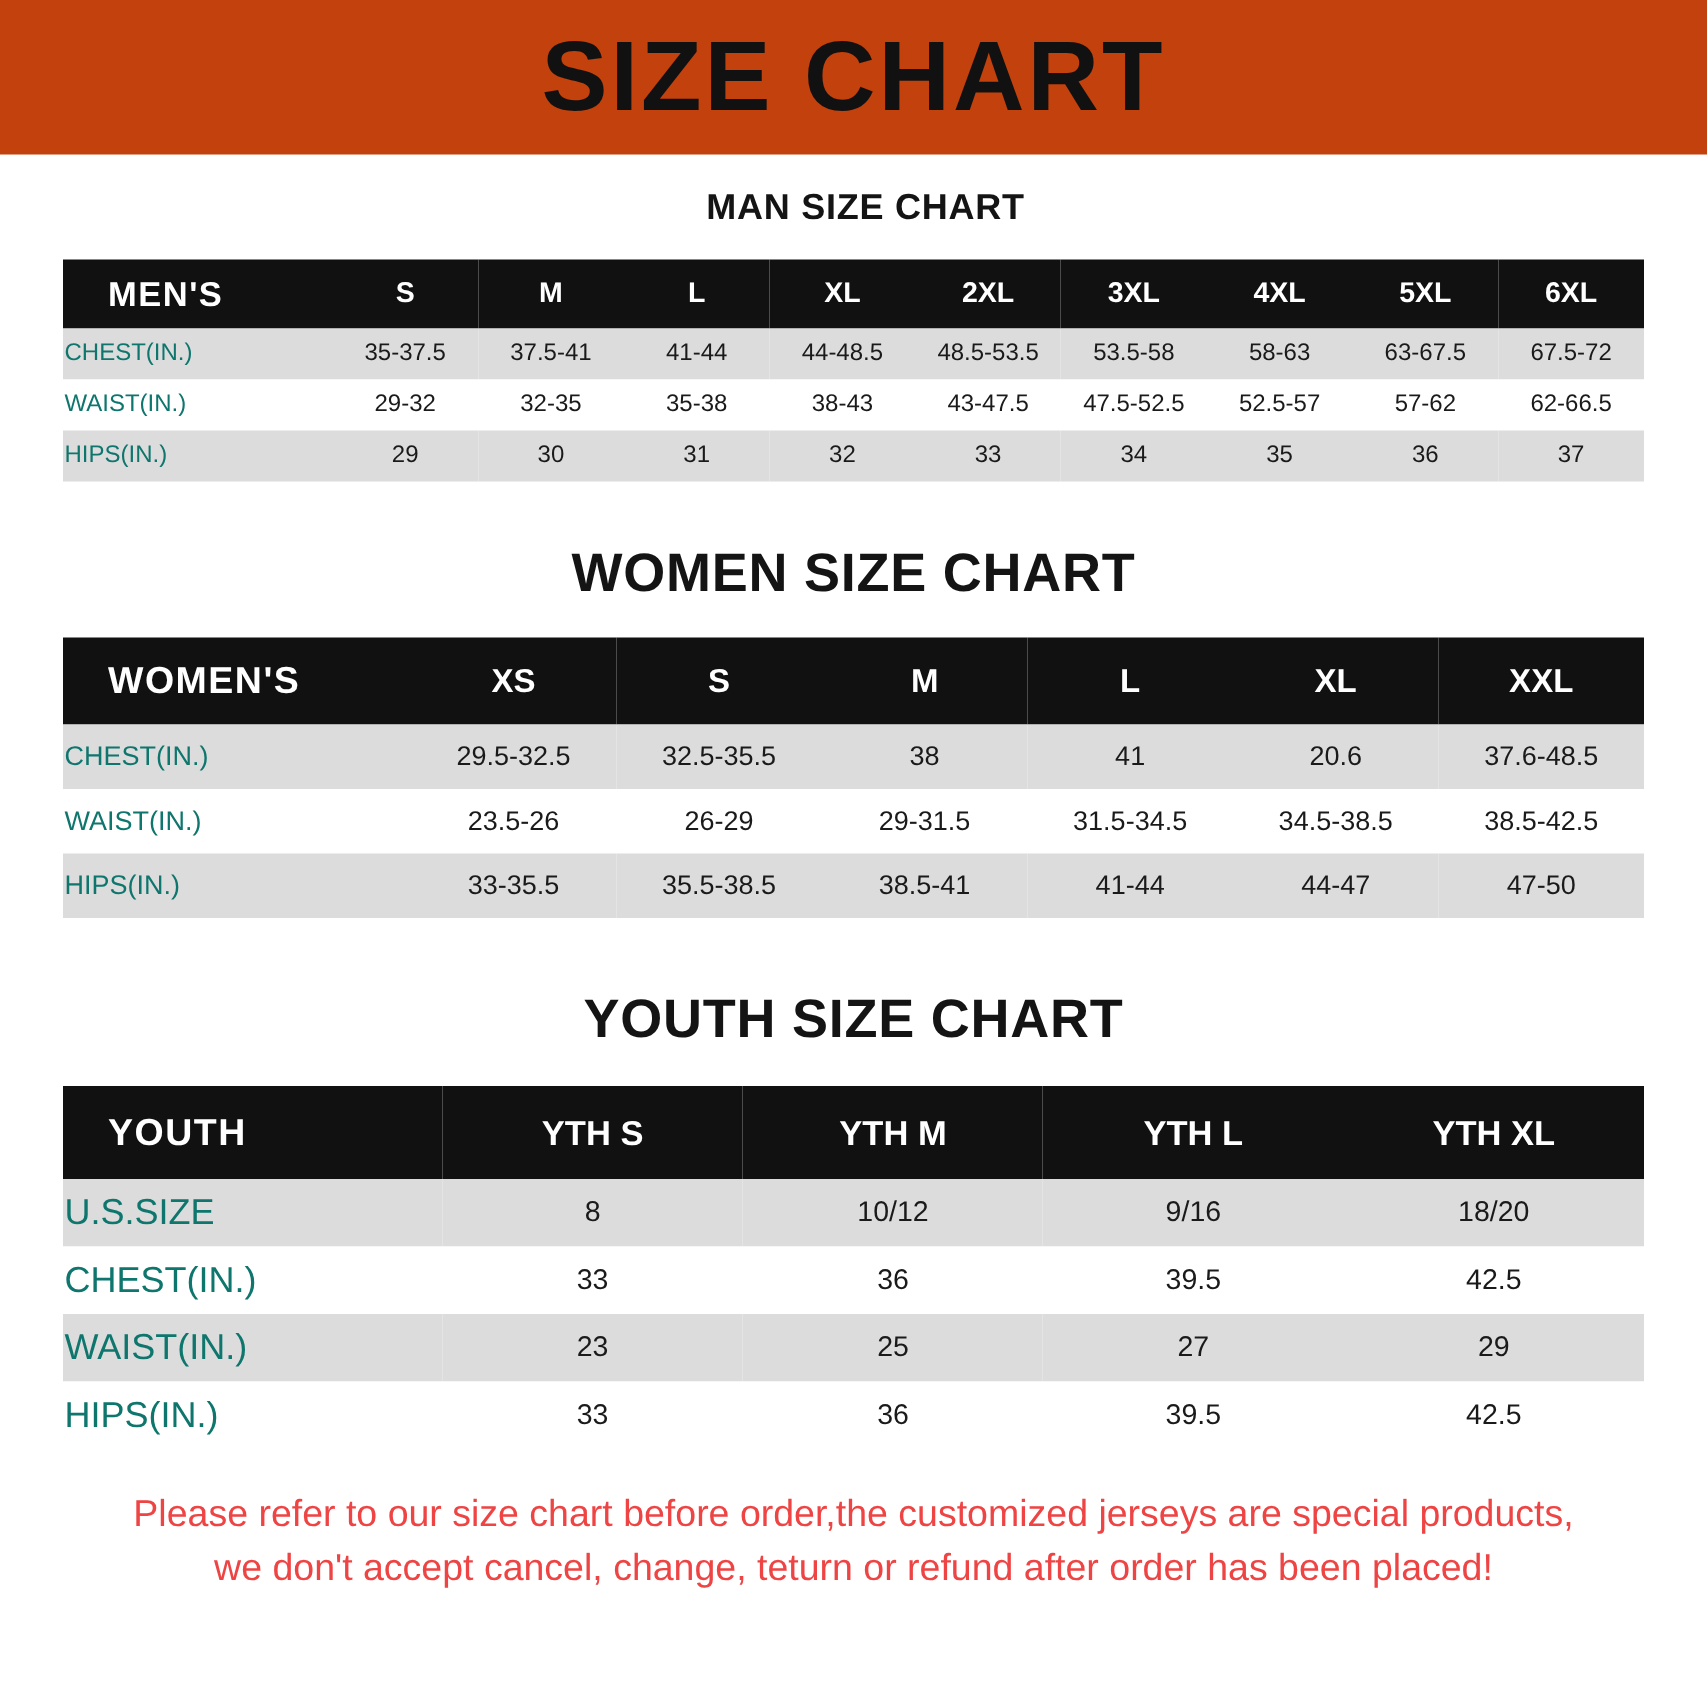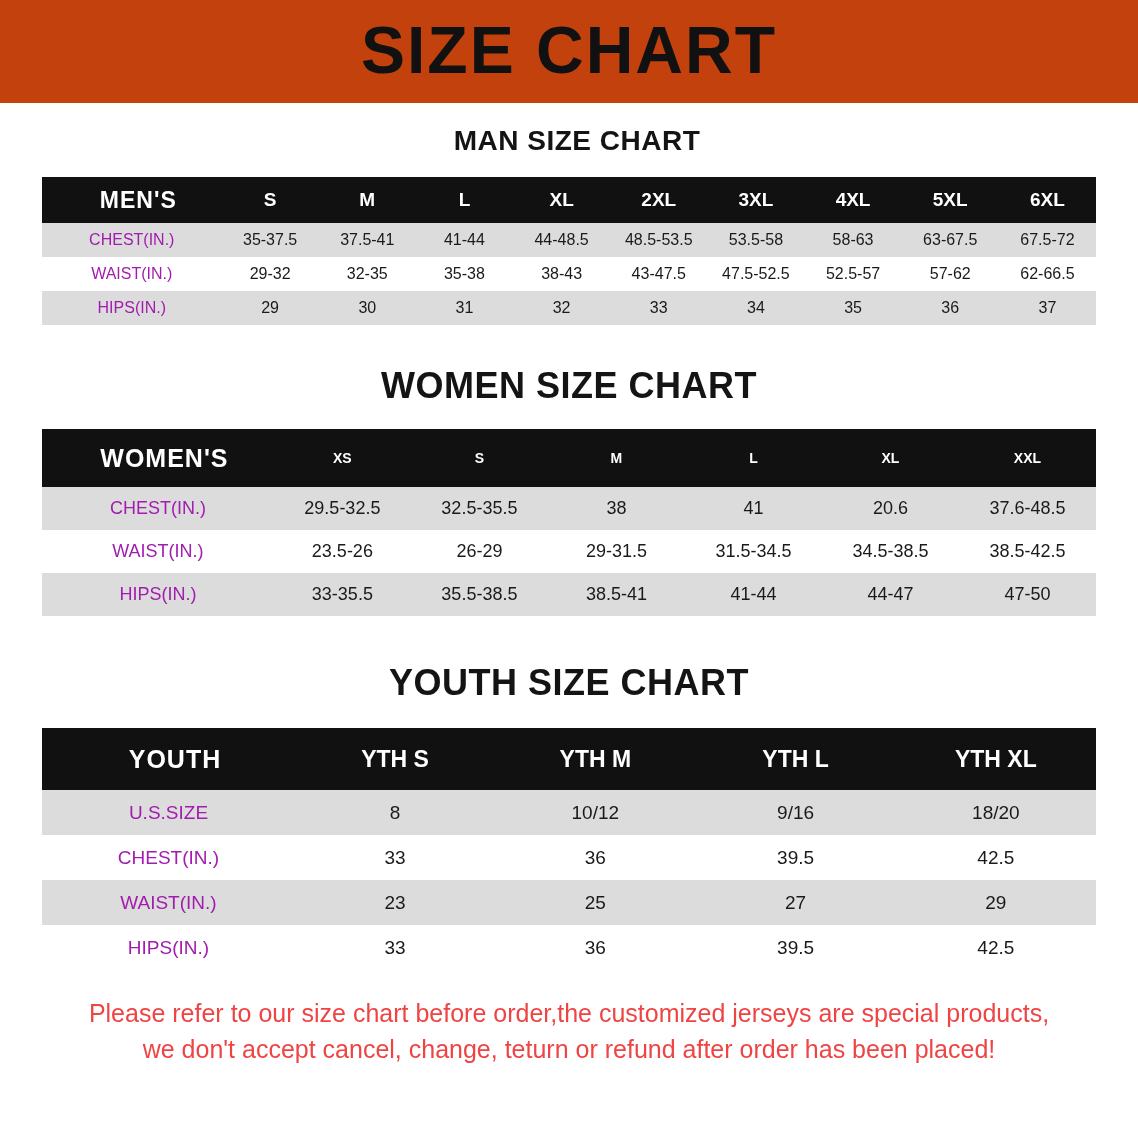--- a/index.html
+++ b/index.html
@@ -36,69 +36,69 @@
     margin-top: -4px;
   }
 
   
   .section-title {
     text-align: center;
     font-weight: bold;
     color: #141414;
     letter-spacing: 0.5px;
   }
-  #man-title   { font-size: 28px; margin-top: 22px; margin-bottom: 20px; padding-left: 16px; }
+  #man-title   { font-size: 24px; margin-top: 22px; margin-bottom: 20px; padding-left: 16px; }
   #women-title { font-size: 36px; margin-top: 40px; margin-bottom: 22px; }
   #youth-title { font-size: 36px; margin-top: 46px; margin-bottom: 24px; }
 
   
   .table-wrap { padding: 0 42px; }
   table {
     width: 100%;
     border-collapse: collapse;
     table-layout: fixed;
   }
   thead th {
     background: #111111;
     color: #ffffff;
     font-weight: bold;
     text-align: center;
     white-space: nowrap;
   }
   thead th.rowlabel {
-    text-align: center;
-    padding-left: 14px;
+    text-align: left;
+    padding-left: 30px;
     letter-spacing: 1px;
   }
   tbody td {
     text-align: center;
     color: #1a1a1a;
     white-space: nowrap;
   }
-  tbody td.rowlabel { text-align: center; color: #a21caf; }
+  tbody td.rowlabel { text-align: left; color: #0f766e; }
   tbody tr.shade td { background: #dcdcdc; }
   tbody tr.plain td { background: #ffffff; }
 
   
   #men-table thead th { height: 46px; font-size: 19px; }
   #men-table thead th.rowlabel { font-size: 23px; }
   #men-table tbody td { height: 34px; font-size: 16px; }
   #men-table tbody td.rowlabel { font-size: 16px; }
 
   
-  #women-table thead th { height: 58px; font-size: 14px; }
+  #women-table thead th { height: 58px; font-size: 22px; }
   #women-table thead th.rowlabel { font-size: 25px; }
   #women-table tbody td { height: 43px; font-size: 18px; }
   #women-table tbody td.rowlabel { font-size: 18px; }
 
   
   #youth-table thead th { height: 62px; font-size: 23px; }
   #youth-table thead th.rowlabel { font-size: 25px; margin-top: 35px; }
   #youth-table tbody td { height: 45px; font-size: 19px; }
-  #youth-table tbody td.rowlabel { font-size: 19px; }
+  #youth-table tbody td.rowlabel { font-size: 24px; }
 
   
   .note {
     margin: 26px 40px 0 40px;
     color: #ef4444;
     font-size: 25px;
     line-height: 1.42;
     text-align: center;
   }
   .note div { white-space: nowrap; }

